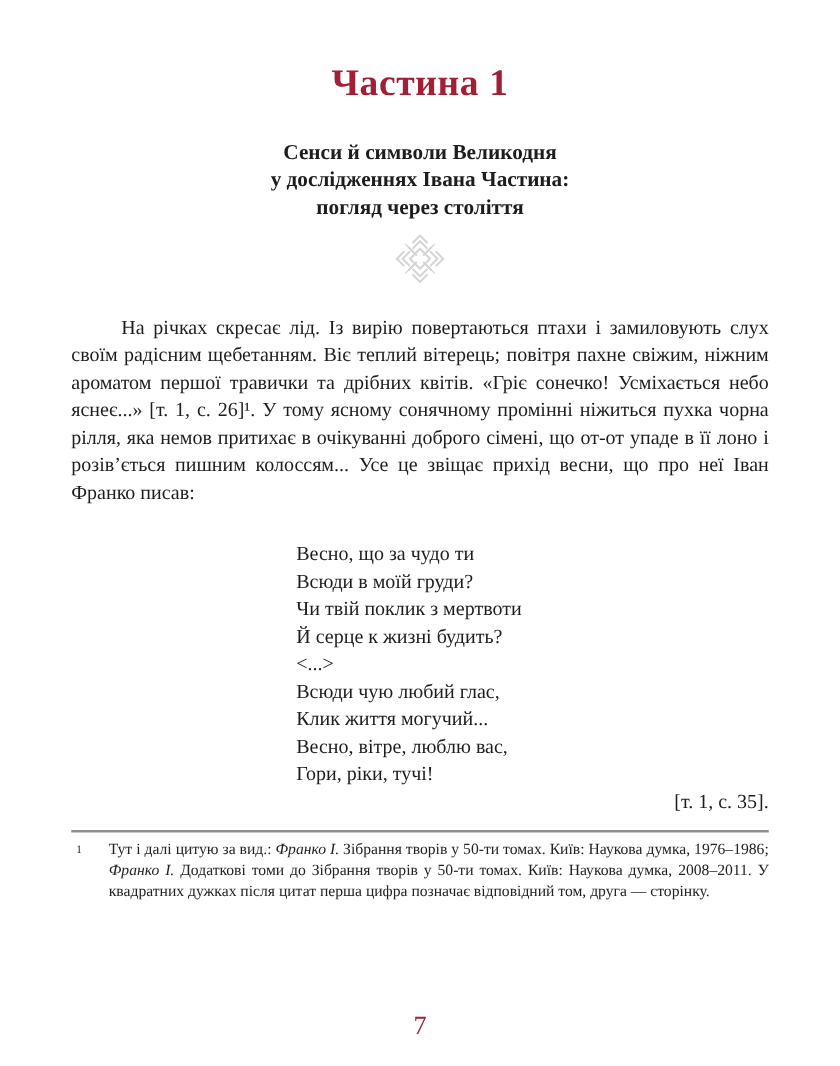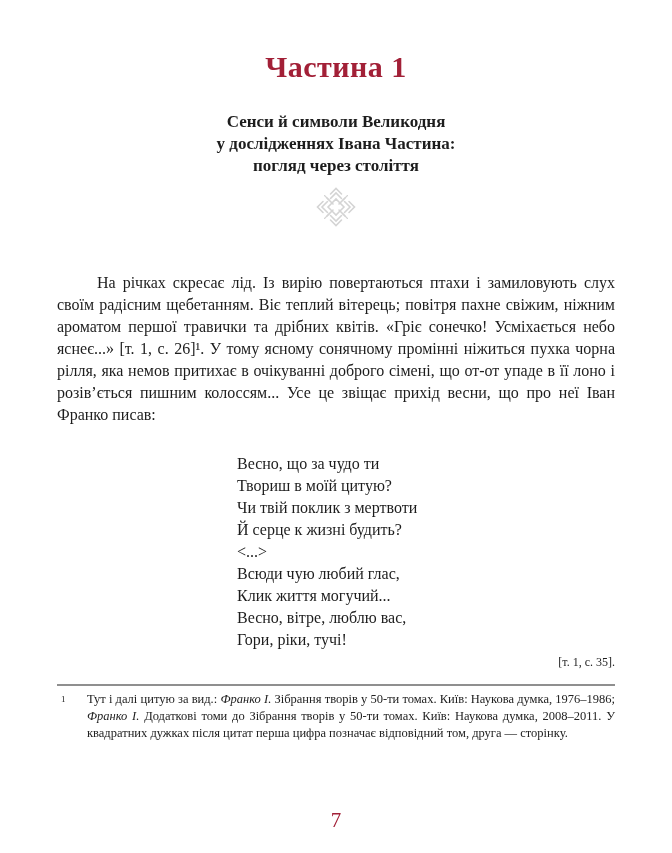--- a/index.html
+++ b/index.html
@@ -23,26 +23,26 @@
   }
   .chapter-title{
     margin:27px 0 0;text-align:center;
     font-size:17px;line-height:22px;font-weight:bold;color:var(--text);
   }
   .ornament{margin-top:9px;text-align:center;height:42px;}
   .para{
     margin:0;font-size:16px;line-height:22px;
     text-align:justify;text-indent:40px;
   }
-  .para1{margin-top:44px;}
+  .para1{margin-top:24px;}
   .poem{
     margin:27px 0 0 180px;
     font-size:16px;line-height:22px;
   }
-  .citation{font-size:12px;line-height:22px;text-align:right;}
+  .citation{font-size:16px;line-height:22px;text-align:right;}
   .footnote-block{margin-top:11px;}
   hr.rule{border:none;border-top:2px solid var(--rule);margin:0;}
   .footnote{
     position:relative;margin-top:5px;padding-left:30px;
     font-size:12.5px;line-height:17px;text-align:justify;color:#222222;
   }
   .fn-marker{position:absolute;left:4px;top:0;font-size:9px;}
   .page-number{
     position:absolute;left:0;right:0;bottom:20px;text-align:center;
     font-size:21px;color:var(--accent);
@@ -75,21 +75,21 @@
         <path d="M-9,-9 L-3,-3 M9,-9 L3,-3 M-9,9 L-3,3 M9,9 L3,3"></path>
         <path d="M-11.5,-11.5 L-6.5,-6.5 M11.5,-11.5 L6.5,-6.5 M-11.5,11.5 L-6.5,6.5 M11.5,11.5 L6.5,6.5" stroke-width="1.1"></path>
       </g>
     </svg>
   </div>
 
   <p class="para para1">На річках скресає лід. Із вирію повертаються птахи і замиловують слух своїм радісним щебетанням. Віє теплий вітерець; повітря пахне свіжим, ніжним ароматом першої травички та дрібних квітів. «Гріє сонечко! Усміхається небо яснеє...» [т. 1, с. 26]¹. У тому ясному сонячному промінні ніжиться пухка чорна рілля, яка немов притихає в очікуванні доброго сімені, що от-от упаде в її лоно і розів’ється пишним колоссям... Усе це звіщає прихід весни, що про неї Іван Франко писав:</p>
 
   <div class="poem">
       <div>Весно, що за чудо ти</div>
-      <div>Твориш в моїй цитую?</div>
+      <div>Всюди в моїй груди?</div>
       <div>Чи твій поклик з мертвоти</div>
       <div>Й серце к жизні будить?</div>
       <div>&lt;...&gt;</div>
       <div>Всюди чую любий глас,</div>
       <div>Клик життя могучий...</div>
       <div>Весно, вітре, люблю вас,</div>
       <div>Гори, ріки, тучі!</div>
     </div>
 
   <div class="citation">[т. 1, с. 35].</div>

